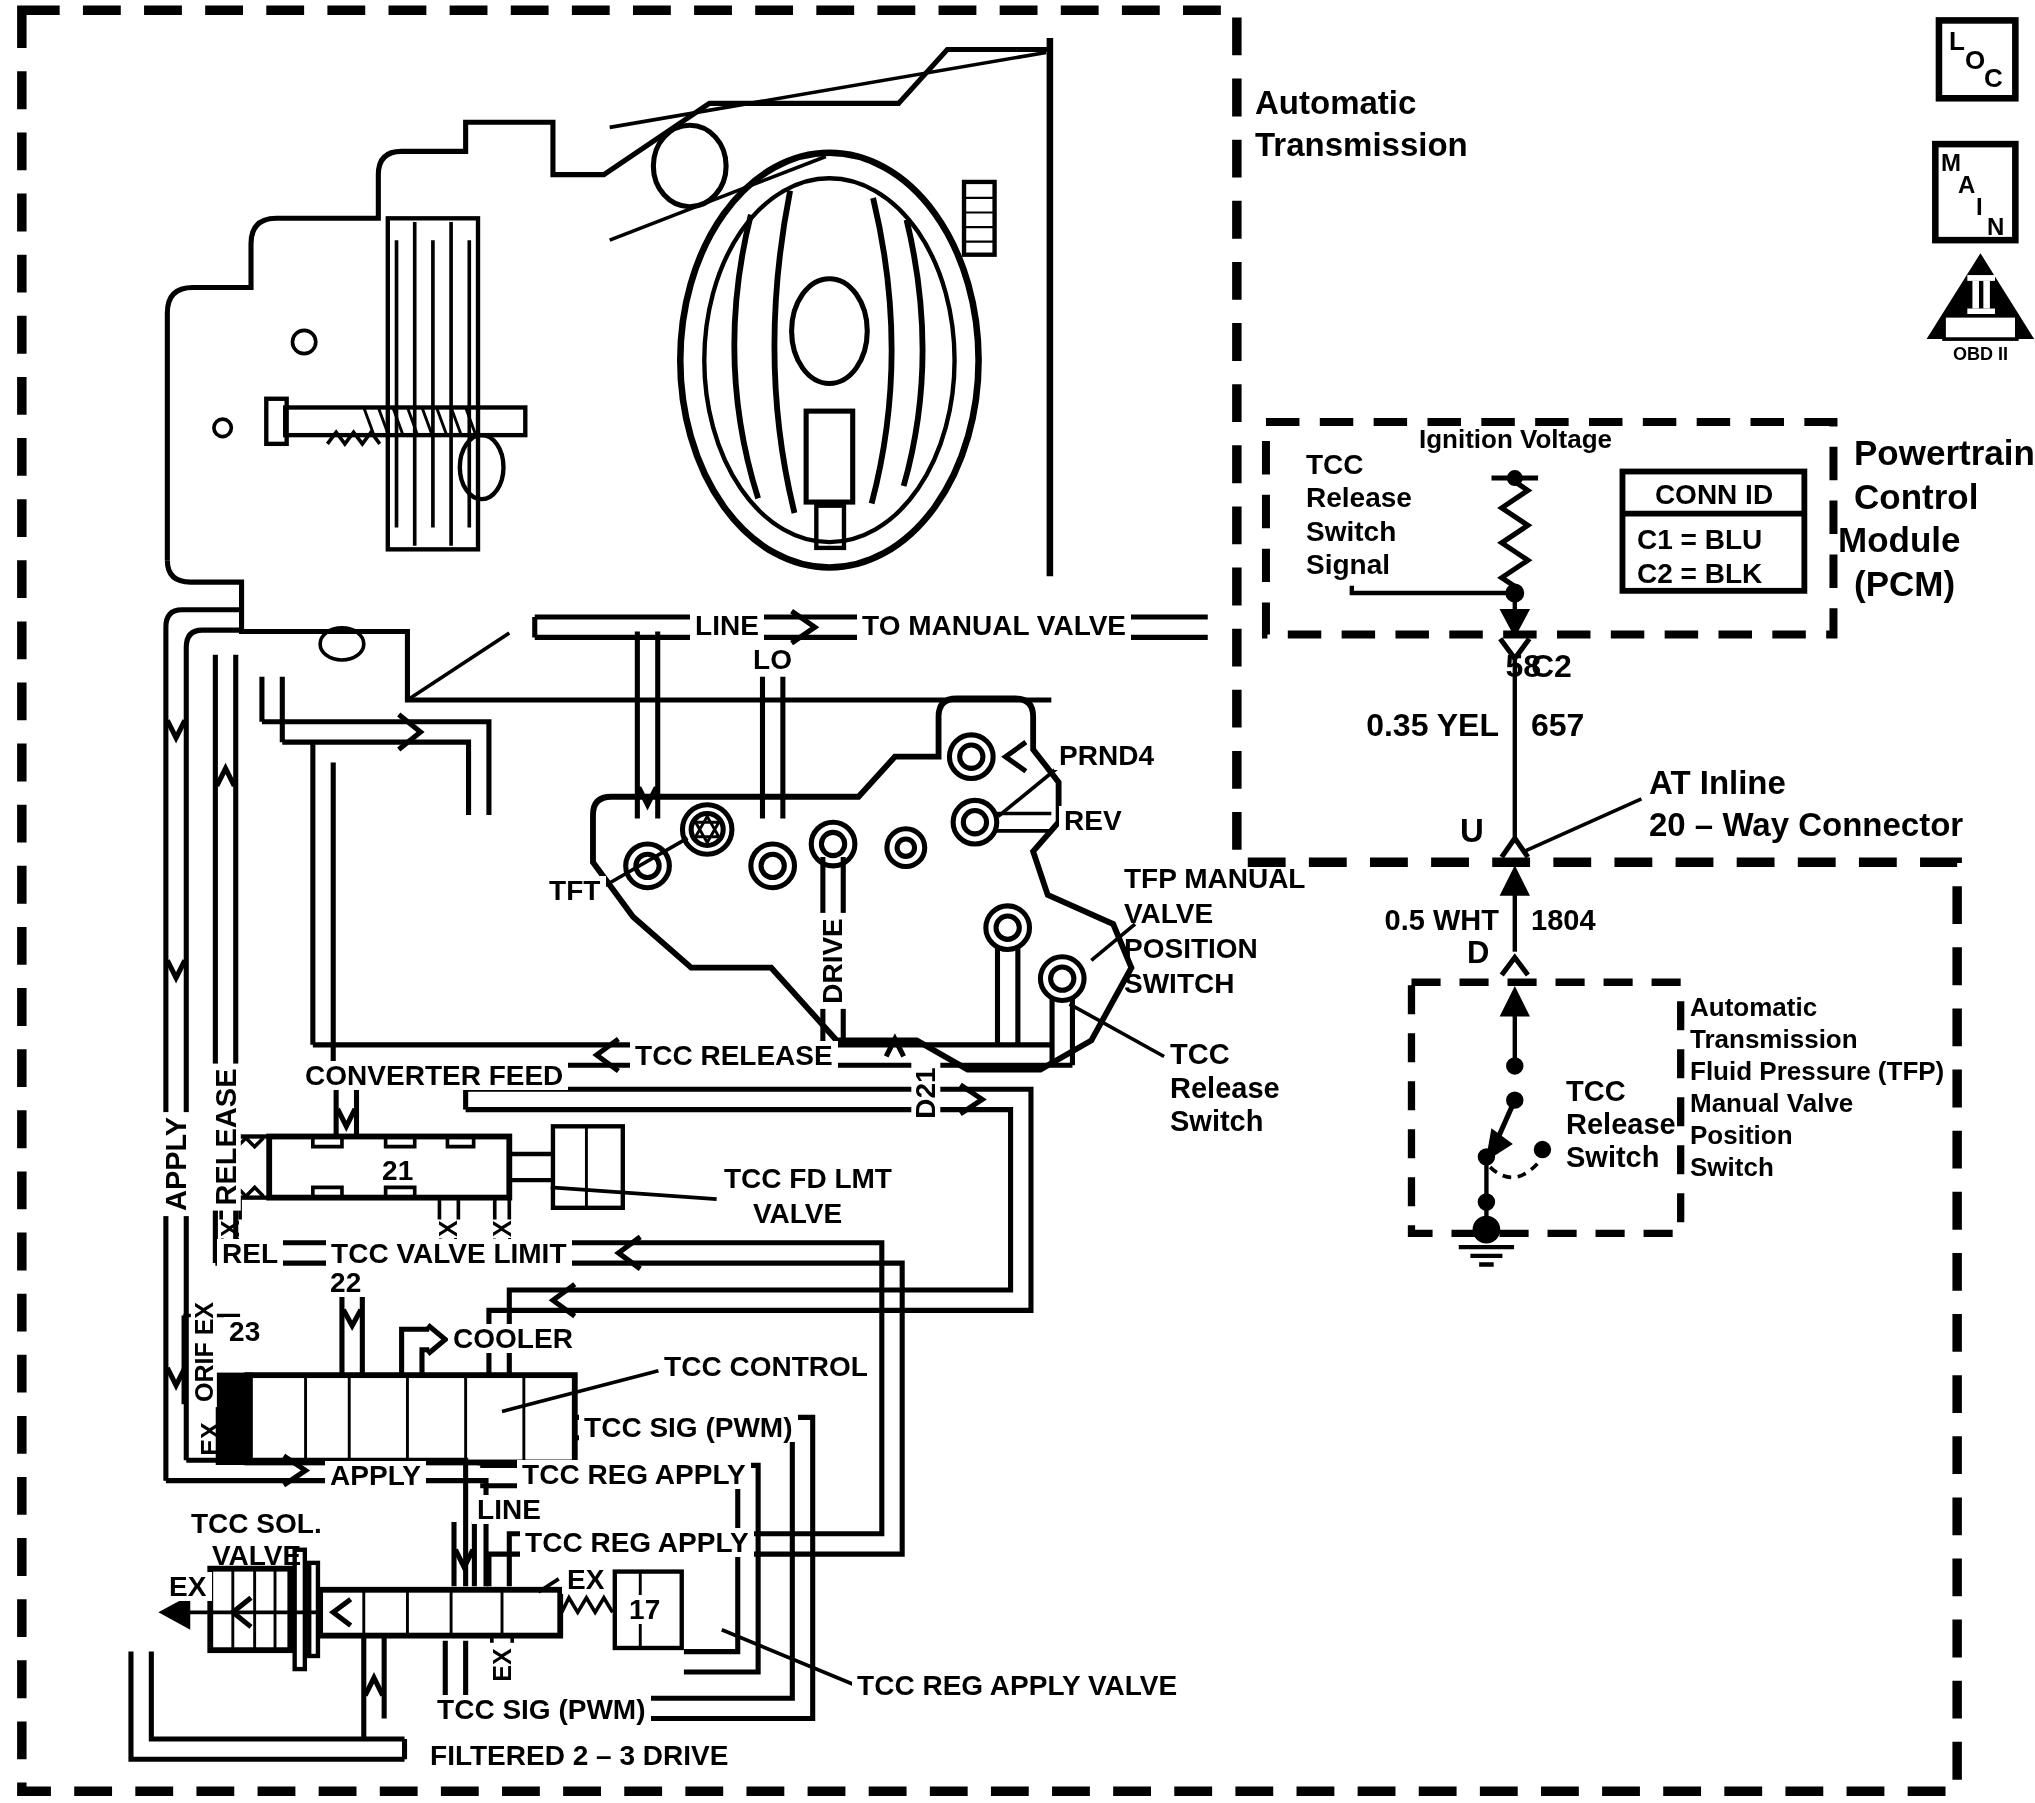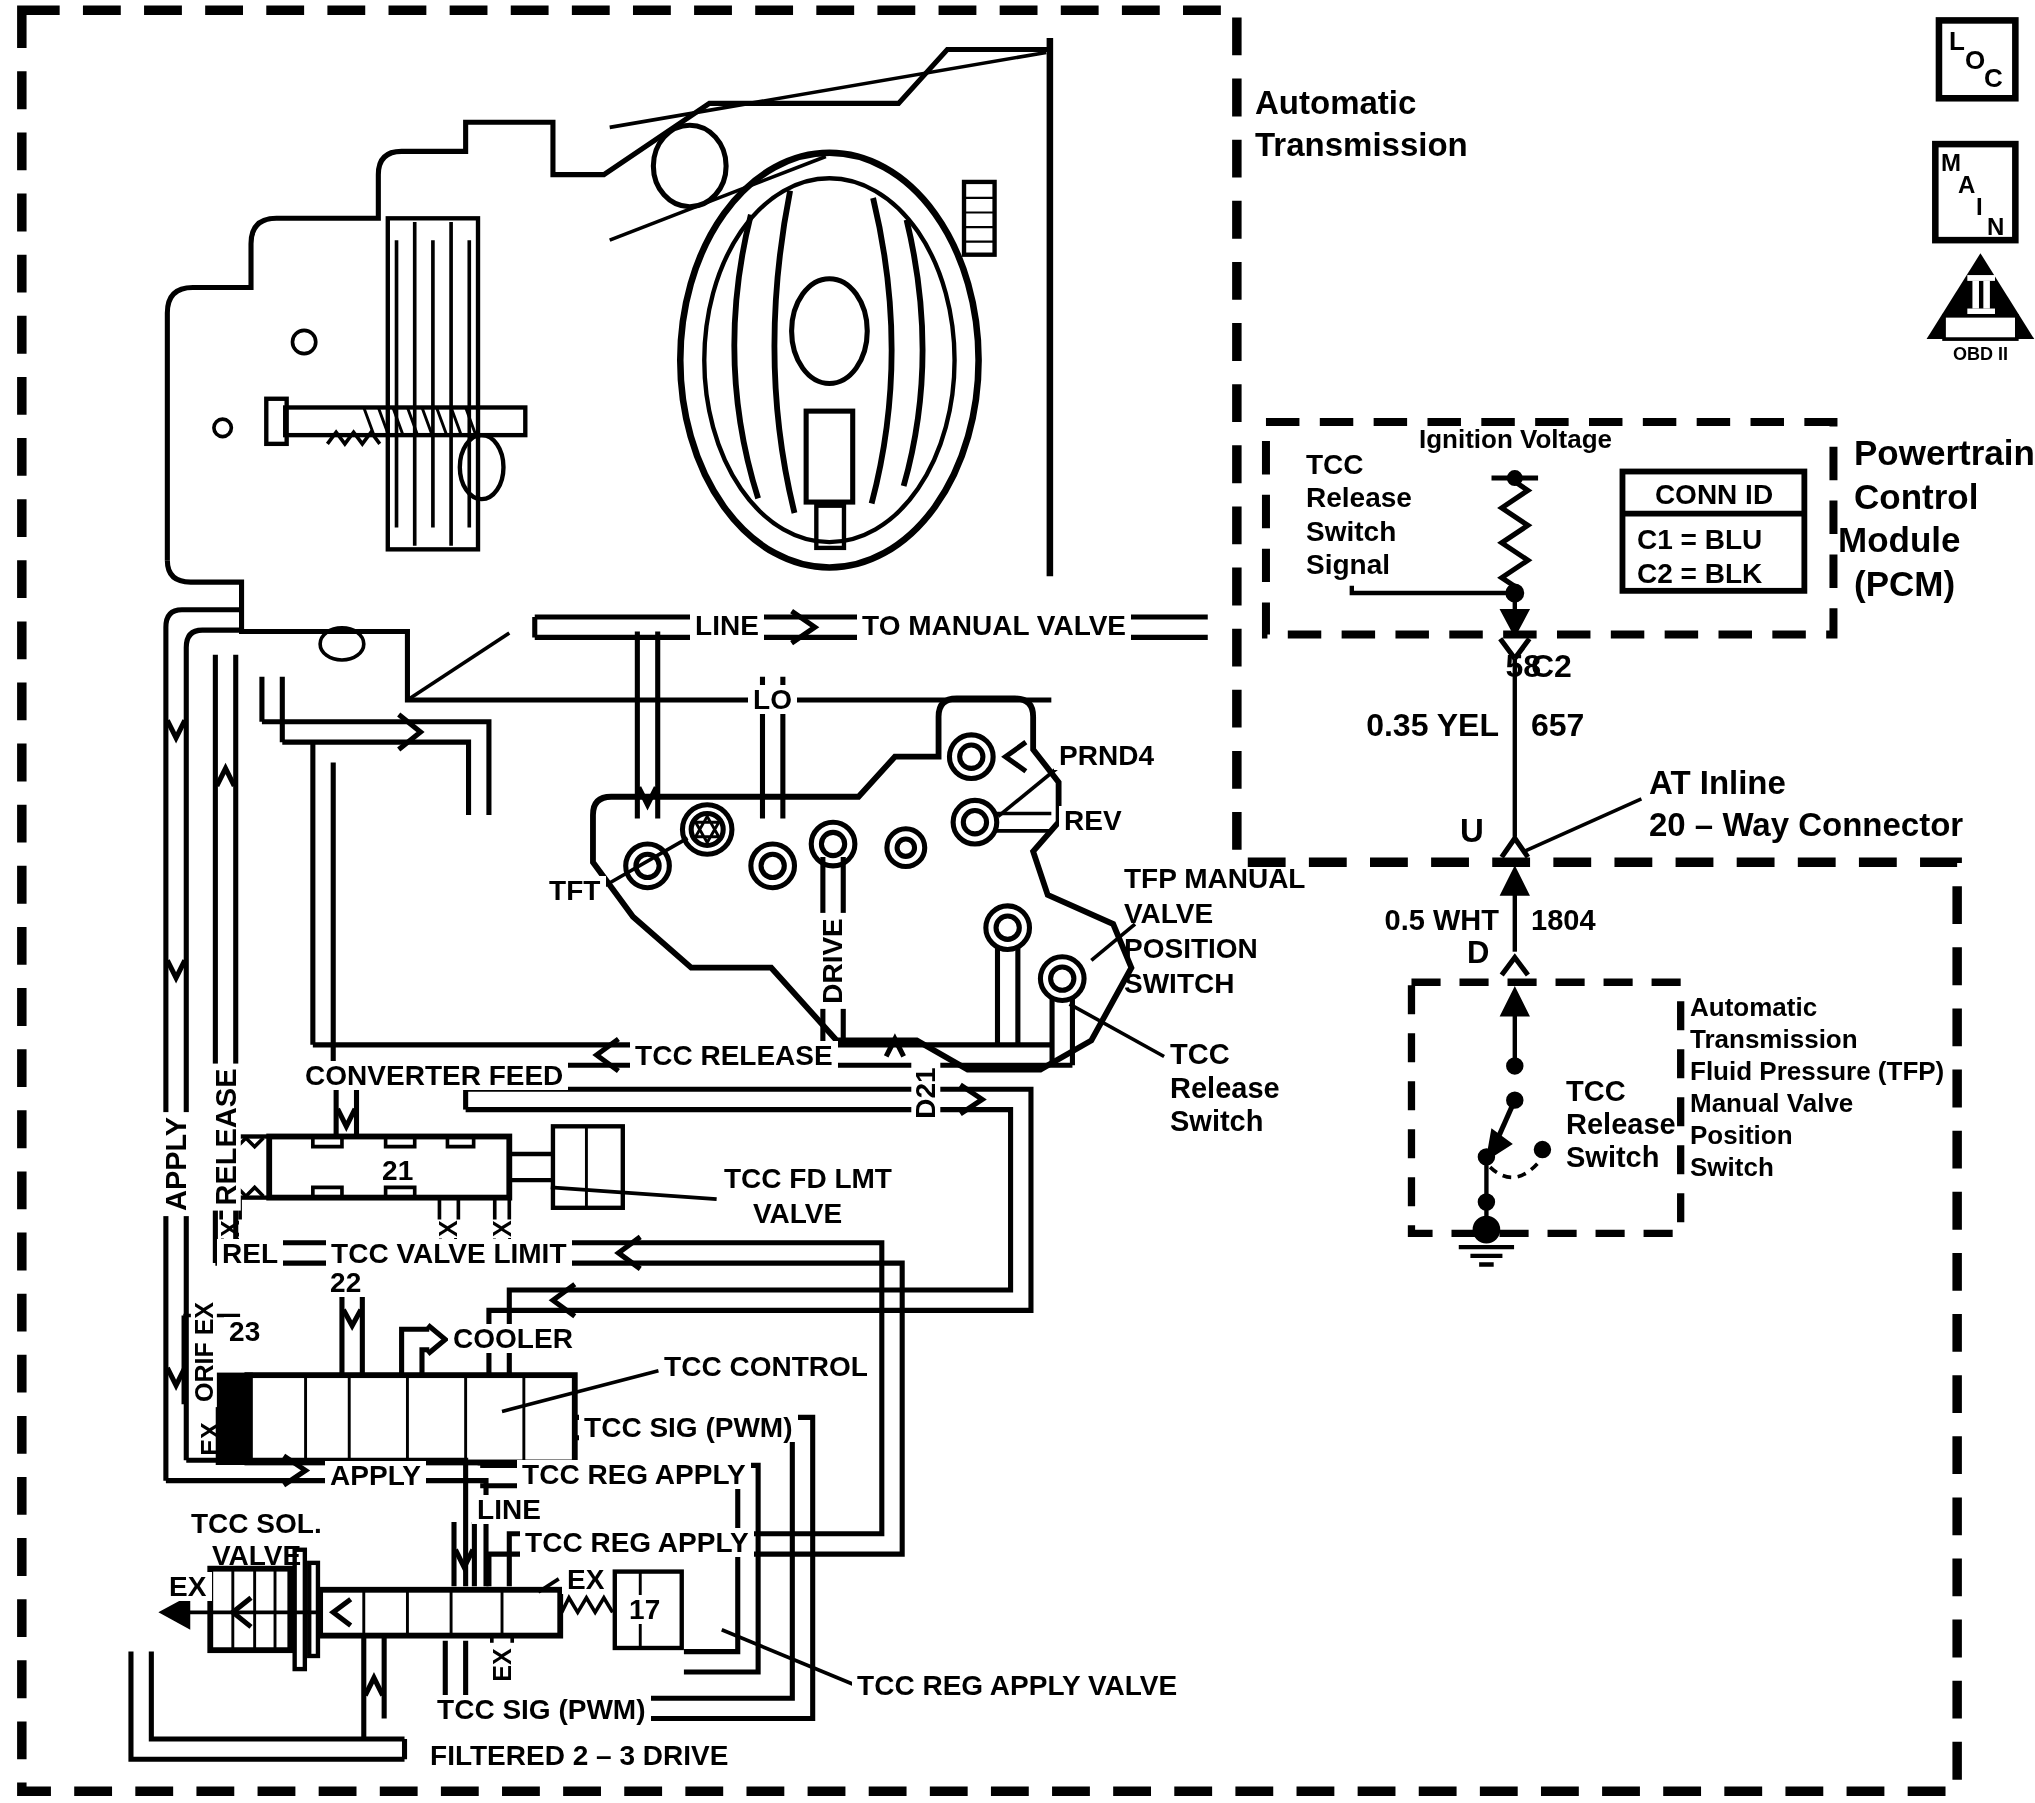--- a/index.html
+++ b/index.html
@@ -285,21 +285,21 @@
 <div class="lbl s40" style="left:1566px;top:1142px;">Switch</div>
 <div class="lbl s36" style="left:1690px;top:994px;">Automatic</div>
 <div class="lbl s36" style="left:1690px;top:1026px;">Transmission</div>
 <div class="lbl s36" style="left:1690px;top:1058px;">Fluid Pressure (TFP)</div>
 <div class="lbl s36" style="left:1690px;top:1090px;">Manual Valve</div>
 <div class="lbl s36" style="left:1690px;top:1122px;">Position</div>
 <div class="lbl s36" style="left:1690px;top:1154px;">Switch</div>
 
 <div class="lbl bg" style="left:690px;top:611px;">LINE</div>
 <div class="lbl bg" style="left:857px;top:611px;">TO MANUAL VALVE</div>
-<div class="lbl bg" style="left:748px;top:645px;margin-top:40px;">LO</div>
+<div class="lbl bg" style="left:748px;top:645px;">LO</div>
 <div class="lbl bg" style="left:1054px;top:741px;">PRND4</div>
 <div class="lbl bg" style="left:1059px;top:806px;">REV</div>
 <div class="lbl bg" style="left:544px;top:876px;">TFT</div>
 <div class="lbl bg rot" style="left:833px;top:961px;">DRIVE</div>
 <div class="lbl" style="left:1124px;top:864px;">TFP  MANUAL</div>
 <div class="lbl" style="left:1124px;top:899px;">VALVE</div>
 <div class="lbl" style="left:1124px;top:934px;">POSITION</div>
 <div class="lbl" style="left:1124px;top:969px;">SWITCH</div>
 <div class="lbl s40" style="left:1170px;top:1039px;">TCC</div>
 <div class="lbl s40" style="left:1170px;top:1073px;">Release</div>

